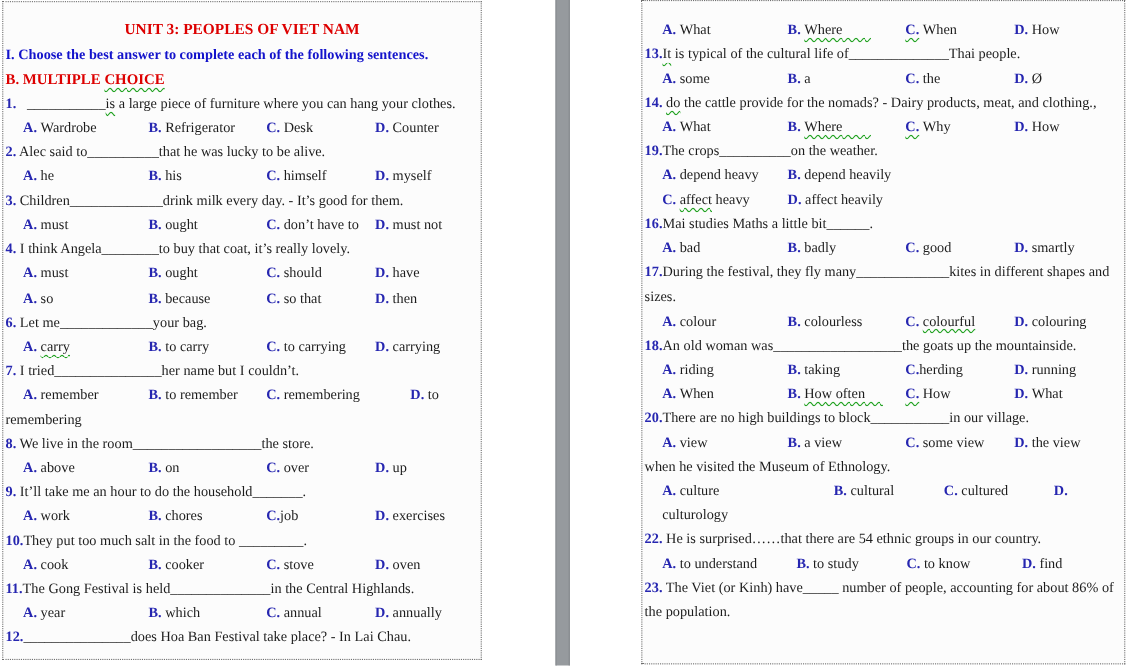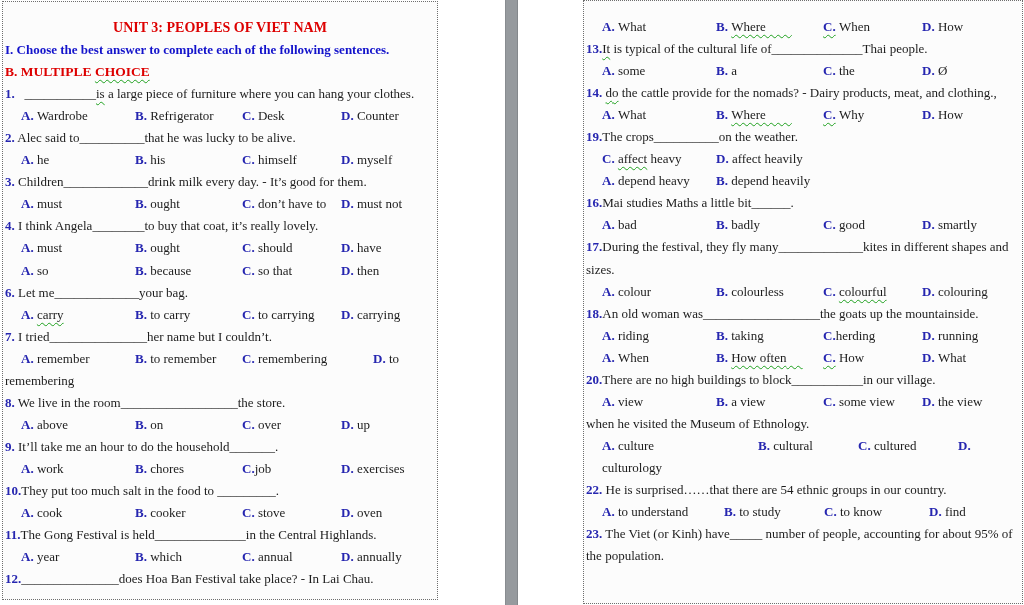--- a/index.html
+++ b/index.html
@@ -73,32 +73,32 @@
     <div class="line q"><span class="num">12.</span><span>_______________does Hoa Ban Festival take place? - In Lai Chau.</span></div>
   </div>
 <div id="splitter" style="background: rgb(150, 154, 158);"></div>
 <div id="pageR" class="page">
     <div class="line opts"><span class="opt" style="left: 16px;"><span class="letter">A.</span><span>&nbsp;</span><span>What</span></span><span class="opt" style="left: 130px;"><span class="letter">B.</span><span>&nbsp;</span><span><span class="wavy">Where</span></span><span class="wavy">&nbsp;&nbsp;&nbsp;&nbsp;&nbsp;&nbsp;&nbsp;&nbsp;</span></span><span class="opt" style="left: 237px;"><span class="letter wavy">C.</span><span>&nbsp;</span><span>When</span></span><span class="opt" style="left: 336px;"><span class="letter">D.</span><span>&nbsp;</span><span>How</span></span></div>
     <div class="line q"><span class="num">13.</span><span><span class="wavy">It</span><span> is typical of the cultural life of______________Thai people.</span></span></div>
     <div class="line opts"><span class="opt" style="left: 16px;"><span class="letter">A.</span><span>&nbsp;</span><span>some</span></span><span class="opt" style="left: 130px;"><span class="letter">B.</span><span>&nbsp;</span><span>a</span></span><span class="opt" style="left: 237px;"><span class="letter">C.</span><span>&nbsp;</span><span>the</span></span><span class="opt" style="left: 336px;"><span class="letter">D.</span><span>&nbsp;</span><span>Ø</span></span></div>
     <div class="line q"><span class="num">14.</span><span><span> </span><span class="wavy">do</span><span> the cattle provide for the nomads? - Dairy products, meat, and clothing.,</span></span></div>
     <div class="line opts"><span class="opt" style="left: 16px;"><span class="letter">A.</span><span>&nbsp;</span><span>What</span></span><span class="opt" style="left: 130px;"><span class="letter">B.</span><span>&nbsp;</span><span><span class="wavy">Where</span></span><span class="wavy">&nbsp;&nbsp;&nbsp;&nbsp;&nbsp;&nbsp;&nbsp;&nbsp;</span></span><span class="opt" style="left: 237px;"><span class="letter wavy">C.</span><span>&nbsp;</span><span>Why</span></span><span class="opt" style="left: 336px;"><span class="letter">D.</span><span>&nbsp;</span><span>How</span></span></div>
     <div class="line q"><span class="num">19.</span><span>The crops__________on the weather.</span></div>
+    <div class="line opts"><span class="opt" style="left: 16px;"><span class="letter">A.</span><span>&nbsp;</span><span>depend heavy</span></span><span class="opt" style="left: 130px;"><span class="letter">B.</span><span>&nbsp;</span><span>depend heavily</span></span></div>
     <div class="line opts"><span class="opt" style="left: 16px;"><span class="letter">C.</span><span>&nbsp;</span><span><span class="wavy">affect</span><span> heavy</span></span></span><span class="opt" style="left: 130px;"><span class="letter">D.</span><span>&nbsp;</span><span>affect heavily</span></span></div>
-    <div class="line opts"><span class="opt" style="left: 16px;"><span class="letter">A.</span><span>&nbsp;</span><span>depend heavy</span></span><span class="opt" style="left: 130px;"><span class="letter">B.</span><span>&nbsp;</span><span>depend heavily</span></span></div>
     <div class="line q"><span class="num">16.</span><span>Mai studies Maths a little bit______.</span></div>
     <div class="line opts"><span class="opt" style="left: 16px;"><span class="letter">A.</span><span>&nbsp;</span><span>bad</span></span><span class="opt" style="left: 130px;"><span class="letter">B.</span><span>&nbsp;</span><span>badly</span></span><span class="opt" style="left: 237px;"><span class="letter">C.</span><span>&nbsp;</span><span>good</span></span><span class="opt" style="left: 336px;"><span class="letter">D.</span><span>&nbsp;</span><span>smartly</span></span></div>
     <div class="line q"><span class="num">17.</span><span>During the festival, they fly many_____________kites in different shapes and</span></div>
     <div class="line cont"><span>sizes.</span></div>
     <div class="line opts"><span class="opt" style="left: 16px;"><span class="letter">A.</span><span>&nbsp;</span><span>colour</span></span><span class="opt" style="left: 130px;"><span class="letter">B.</span><span>&nbsp;</span><span>colourless</span></span><span class="opt" style="left: 237px;"><span class="letter">C.</span><span>&nbsp;</span><span><span class="wavy">colourful</span></span></span><span class="opt" style="left: 336px;"><span class="letter">D.</span><span>&nbsp;</span><span>colouring</span></span></div>
     <div class="line q"><span class="num">18.</span><span>An old woman was__________________the goats up the mountainside.</span></div>
     <div class="line opts"><span class="opt" style="left: 16px;"><span class="letter">A.</span><span>&nbsp;</span><span>riding</span></span><span class="opt" style="left: 130px;"><span class="letter">B.</span><span>&nbsp;</span><span>taking</span></span><span class="opt" style="left: 237px;"><span class="letter">C.</span><span>herding</span></span><span class="opt" style="left: 336px;"><span class="letter">D.</span><span>&nbsp;</span><span>running</span></span></div>
     <div class="line opts"><span class="opt" style="left: 16px;"><span class="letter">A.</span><span>&nbsp;</span><span>When</span></span><span class="opt" style="left: 130px;"><span class="letter">B.</span><span>&nbsp;</span><span><span class="wavy">How often</span></span><span class="wavy">&nbsp;&nbsp;&nbsp;&nbsp;&nbsp;</span></span><span class="opt" style="left: 237px;"><span class="letter wavy">C.</span><span>&nbsp;</span><span>How</span></span><span class="opt" style="left: 336px;"><span class="letter">D.</span><span>&nbsp;</span><span>What</span></span></div>
     <div class="line q"><span class="num">20.</span><span>There are no high buildings to block___________in our village.</span></div>
     <div class="line opts"><span class="opt" style="left: 16px;"><span class="letter">A.</span><span>&nbsp;</span><span>view</span></span><span class="opt" style="left: 130px;"><span class="letter">B.</span><span>&nbsp;</span><span>a view</span></span><span class="opt" style="left: 237px;"><span class="letter">C.</span><span>&nbsp;</span><span>some view</span></span><span class="opt" style="left: 336px;"><span class="letter">D.</span><span>&nbsp;</span><span>the view</span></span></div>
     <div class="line cont"><span>when he visited the Museum of Ethnology.</span></div>
     <div class="line opts"><span class="opt" style="left: 16px;"><span class="letter">A.</span><span>&nbsp;</span><span>culture</span></span><span class="opt" style="left: 172px;"><span class="letter">B.</span><span>&nbsp;</span><span>cultural</span></span><span class="opt" style="left: 272px;"><span class="letter">C.</span><span>&nbsp;</span><span>cultured</span></span><span class="opt" style="left: 372px;"><span class="letter">D.</span><span>&nbsp;</span><span></span></span></div>
     <div class="line cont"><span style="padding-left: 16px;">culturology</span></div>
     <div class="line q"><span class="num">22.</span><span> He is surprised……that there are 54 ethnic groups in our country.</span></div>
     <div class="line opts"><span class="opt" style="left: 16px;"><span class="letter">A.</span><span>&nbsp;</span><span>to understand</span></span><span class="opt" style="left: 138px;"><span class="letter">B.</span><span>&nbsp;</span><span>to study</span></span><span class="opt" style="left: 238px;"><span class="letter">C.</span><span>&nbsp;</span><span>to know</span></span><span class="opt" style="left: 343px;"><span class="letter">D.</span><span>&nbsp;</span><span>find</span></span></div>
-    <div class="line q"><span class="num">23.</span><span> The Viet (or Kinh) have_____ number of people, accounting for about 95% of</span></div>
+    <div class="line q"><span class="num">23.</span><span> The Viet (or Kinh) have_____ number of people, accounting for about 86% of</span></div>
     <div class="line cont"><span>the population.</span></div>
   </div>
 
 </body></html>

